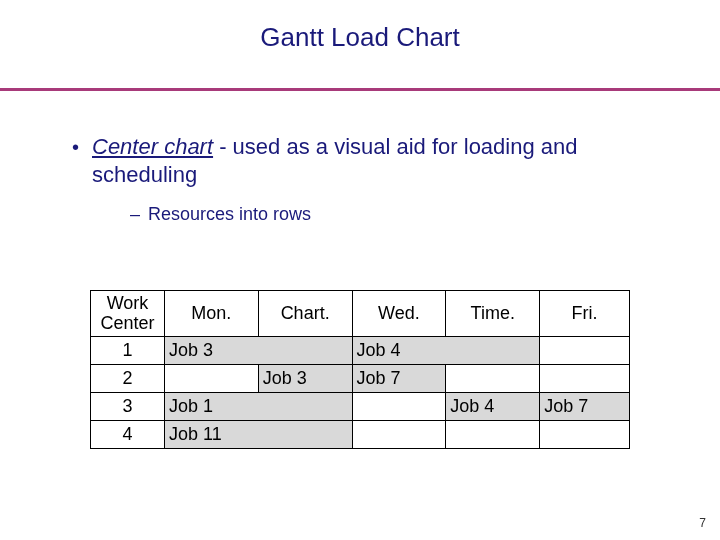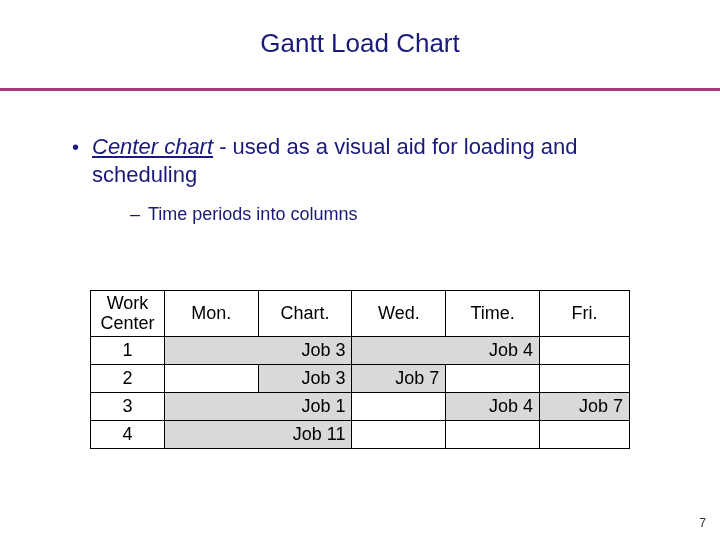--- a/index.html
+++ b/index.html
@@ -13,21 +13,21 @@
     position: relative;
   }
   .slide {
     width: 720px;
     height: 540px;
     position: relative;
     box-sizing: border-box;
   }
   .title {
     position: absolute;
-    top: 28px;
+    top: 22px;
     left: 0;
     width: 100%;
     text-align: center;
     font-size: 26px;
     color: #1a1a7a;
     font-weight: 400;
   }
   .rule {
     position: absolute;
     top: 88px;
@@ -89,22 +89,22 @@
     background: #fff;
   }
   table.gantt tr.header td {
     height: 46px;
   }
   table.gantt td.rowhead {
     text-align: center;
   }
   table.gantt td.job {
     background: #d9d9d9;
-    text-align: right;
-    padding-left: 16px;
+    text-align: left;
+    padding-left: 4px;
   }
   
   .c0 { width: 74px; }
   .c1 { width: 94px; }
   .c2 { width: 94px; }
   .c3 { width: 94px; }
   .c4 { width: 94px; }
   .c5 { width: 90px; }
   .pagenum {
     position: absolute;
@@ -121,21 +121,21 @@
 
   <div class="title">Gantt Load Chart</div>
   <div class="rule"></div>
 
   <div class="bullet-main">
     <span class="dot">•</span>
     <span class="term">Center chart</span><span> - used as a visual aid for loading and scheduling</span>
   </div>
 
   <div class="sub-bullets">
-    <div><span class="dash">–</span><span>Time periods into columns</span></div>
+    <div><span class="dash">–</span><span>Resources into rows</span></div>
   </div>
 
   <div class="table-wrap">
     <table class="gantt">
       <tbody>
           <tr class="header">
         <td class="c0 rowhead" style="white-space:normal; line-height:1.1;">Work<br>Center</td>
         <td class="c1">Mon.</td>
         <td class="c2">Chart.</td>
         <td class="c3">Wed.</td>

